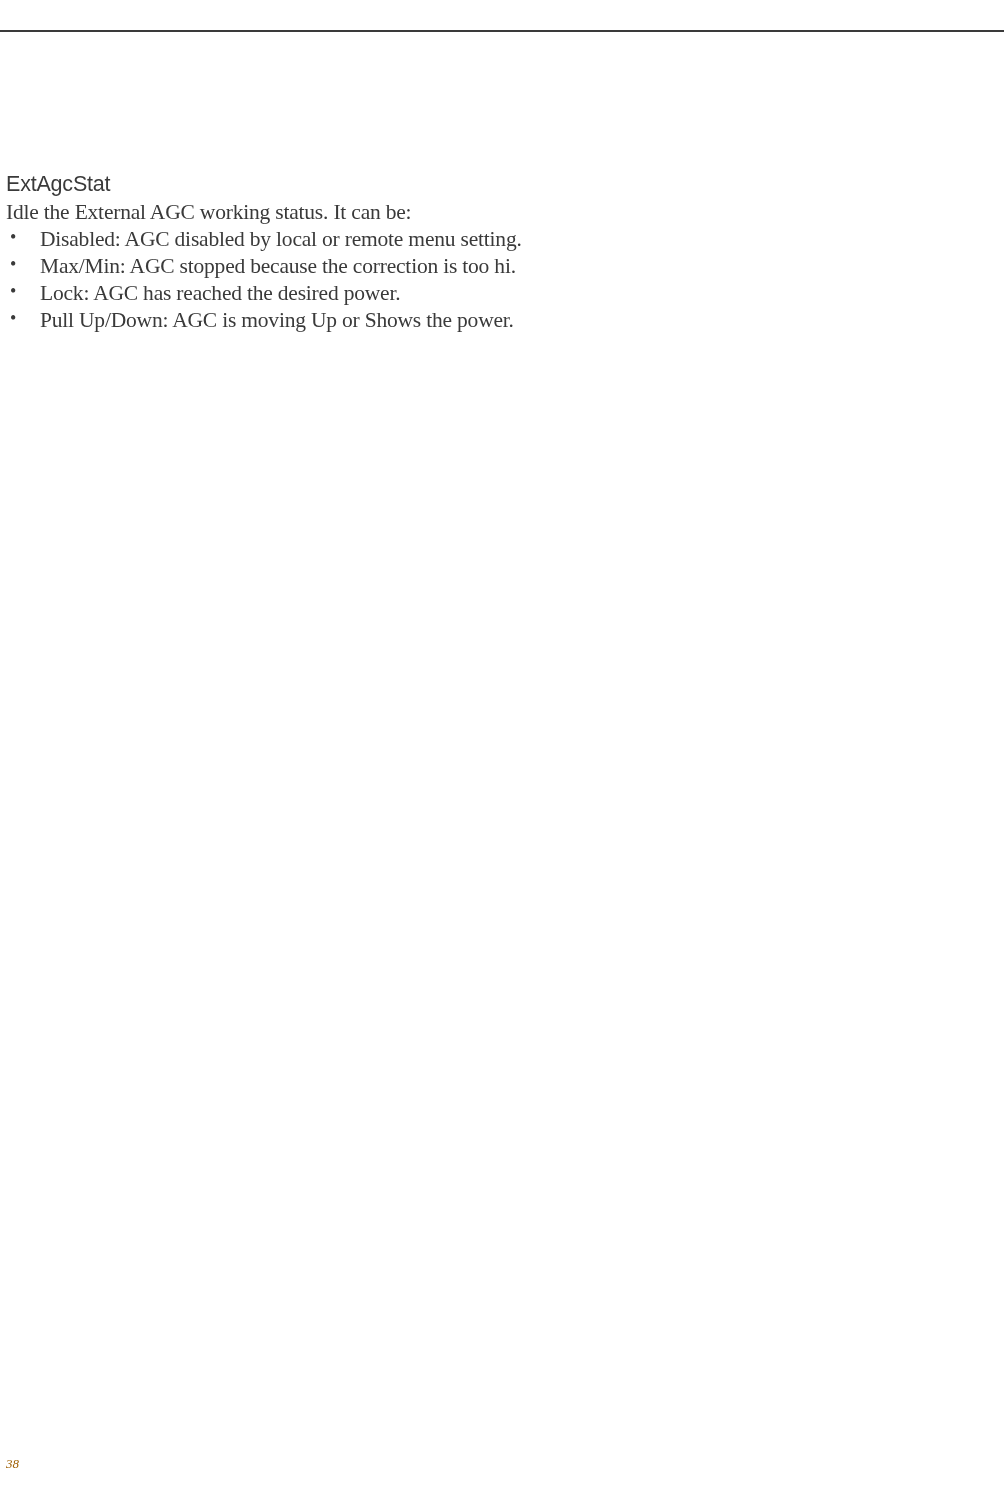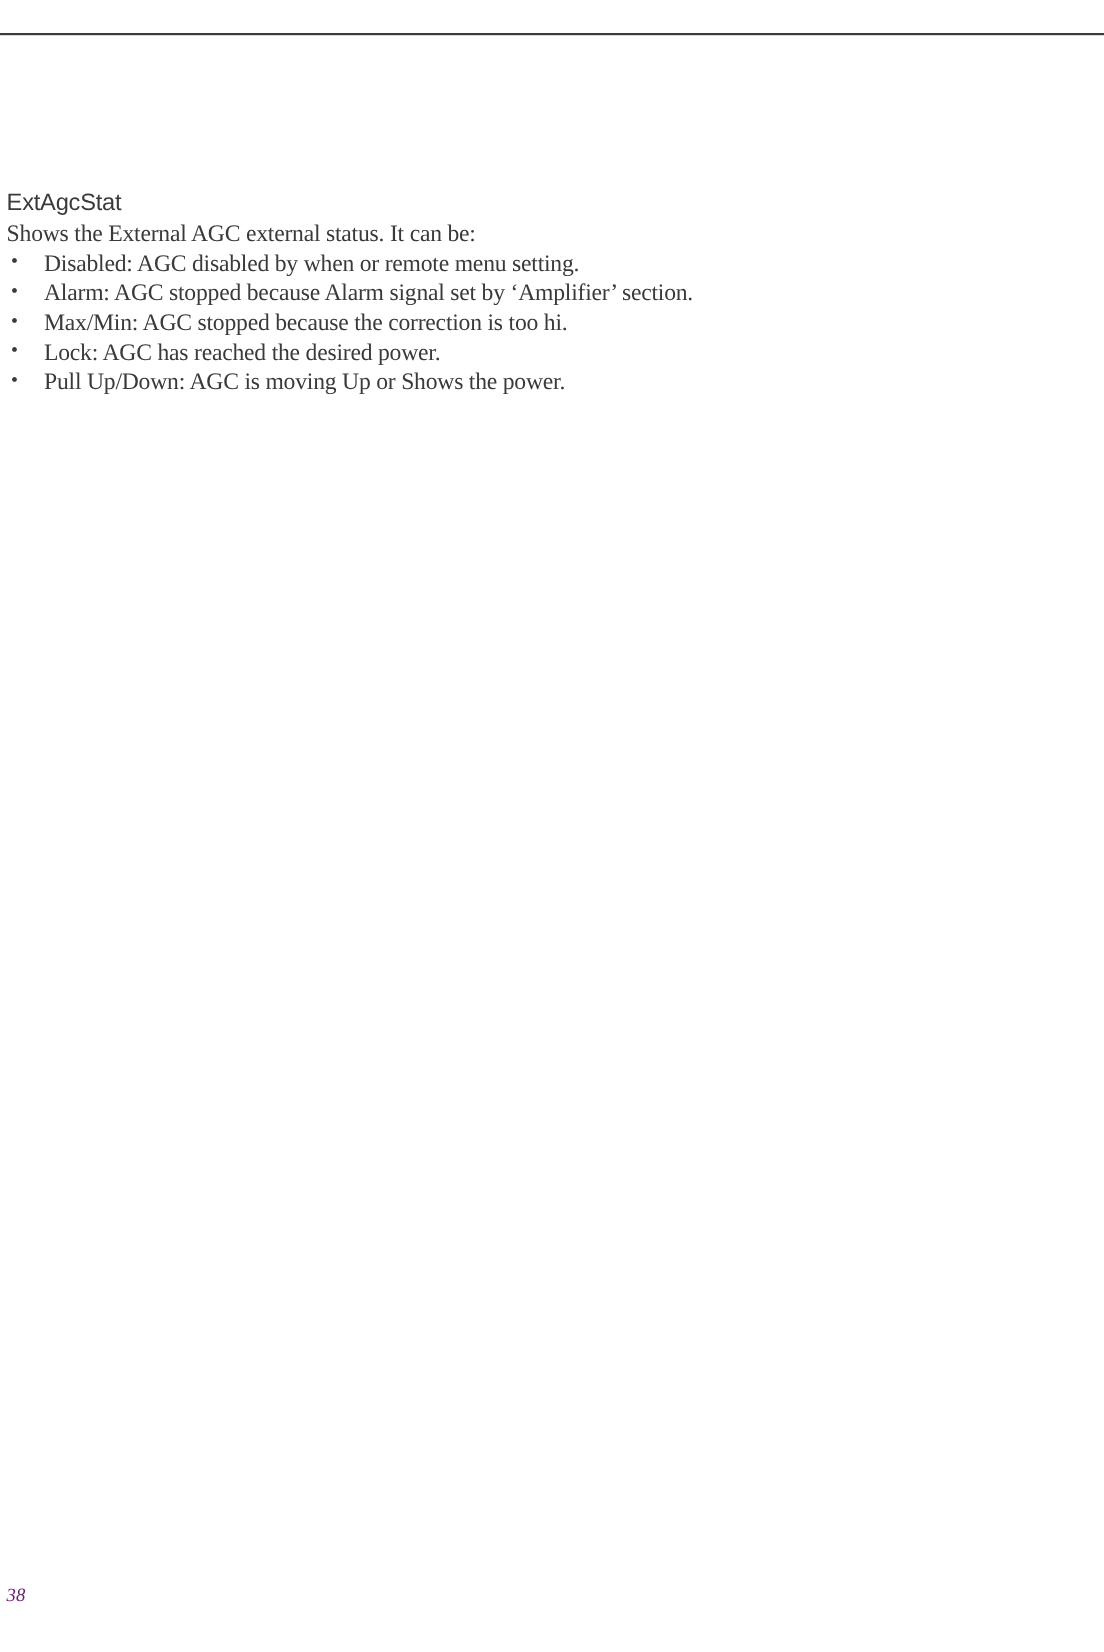--- a/index.html
+++ b/index.html
@@ -56,37 +56,36 @@
     ul.bullets li::before {
       content: "•";
       position: absolute;
       left: 4px;
       top: 0;
       font-size: 18px;
       color: #3a3a3a;
     }
     .page-number {
       position: absolute;
-      bottom: 42px;
+      bottom: 30px;
       left: 6px;
       font-style: italic;
-      font-size: 17px;
-      color: #701a75;
+      font-size: 13px;
+      color: #a16207;
     }
   </style>
 </head>
 <body>
 
 <div class="top-rule"></div>
 
 <div class="content">
   <div class="section-title">ExtAgcStat</div>
-  <div class="intro">Shows the External AGC external status. It can be:</div>
+  <div class="intro">Idle the External AGC working status. It can be:</div>
   <ul class="bullets">
-    <li>Disabled: AGC disabled by when or remote menu setting.</li>
-    <li>Alarm: AGC stopped because Alarm signal set by ‘Amplifier’ section.</li>
+    <li>Disabled: AGC disabled by local or remote menu setting.</li>
     <li>Max/Min: AGC stopped because the correction is too hi.</li>
     <li>Lock: AGC has reached the desired power.</li>
     <li>Pull Up/Down: AGC is moving Up or Shows the power.</li>
   </ul>
 </div>
 
 <div class="page-number">38</div>
 
 </body></html>

